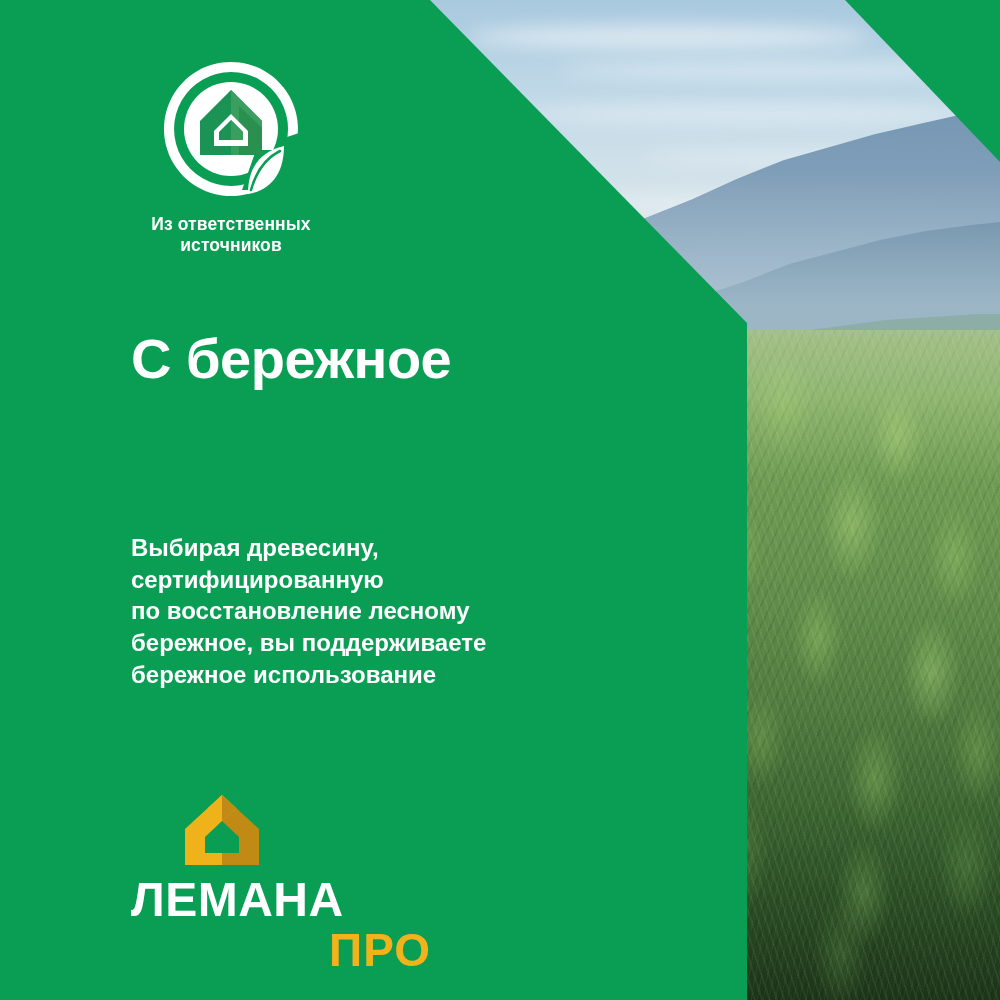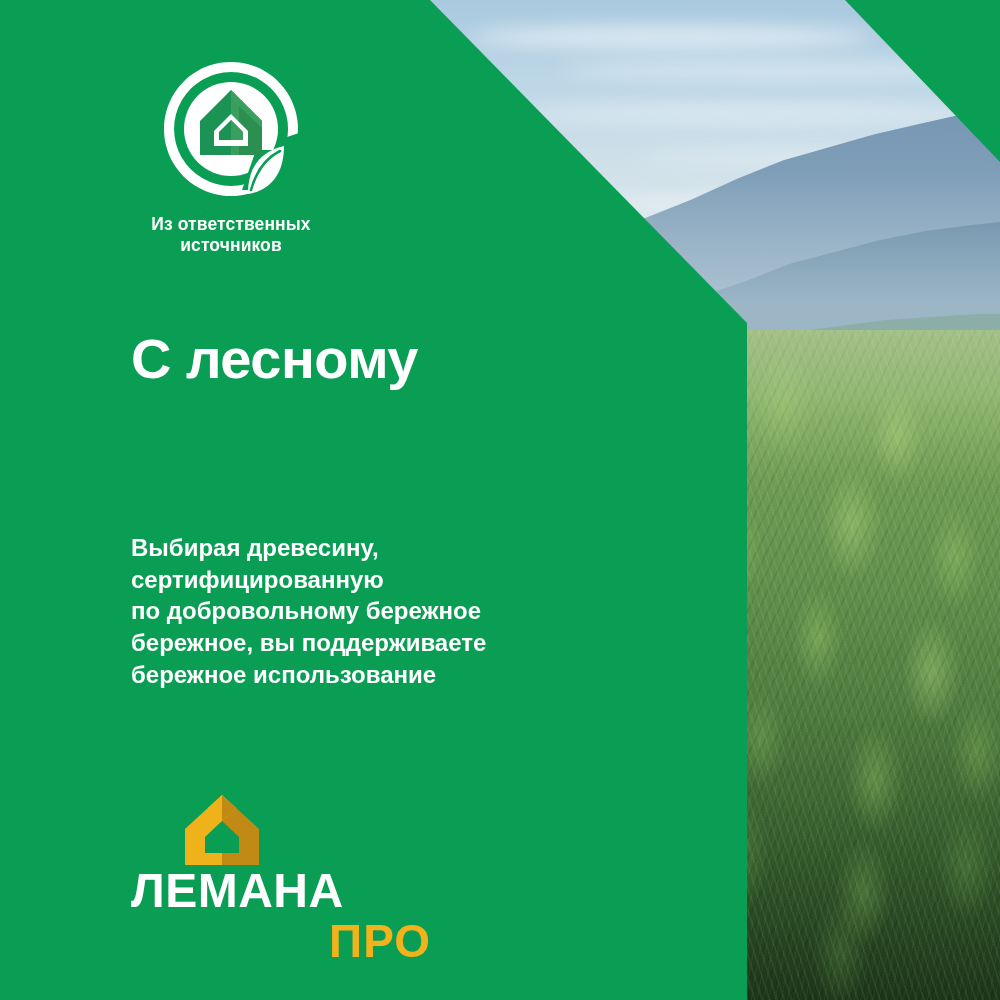--- a/index.html
+++ b/index.html
@@ -136,21 +136,21 @@
   .body-copy{
     position:absolute;left:131px;top:532px;width:560px;
     color:#ffffff;font-size:24px;line-height:1.32;font-weight:bold;
   }
   .body-copy span{display:block;}
 
   
   .brand{position:absolute;left:131px;top:793px;width:300px;}
   .brand-house{display:block;margin-left:48px;width:86px;height:74px;}
   .brand-name{
-    color:#ffffff;font-weight:bold;font-size:48px;
+    margin-top:9px;color:#ffffff;font-weight:bold;font-size:48px;
     line-height:1;letter-spacing:.5px;
   }
   .brand-sub{
     margin-top:3px;margin-left:44px;color:#f2b21c;font-weight:bold;font-size:46px;
     line-height:1;letter-spacing:1px;text-align:right;
   }
 </style>
 </head>
 <body>
 
@@ -205,27 +205,27 @@
 
         <path d="M91 132 C96 114 106 100 120 93" stroke="#0a9e55" stroke-width="2.6" fill="none" stroke-linecap="round"></path>
       </svg>
       <div class="emblem-caption">
         <div>Из ответственных</div>
         <div>источников</div>
       </div>
     </div>
 
     <div class="headline">
-      <span>С лесному</span>
+      <span>С бережное</span>
     </div>
 
     <div class="body-copy">
       <span>Выбирая древесину,</span>
       <span>сертифицированную</span>
-      <span>по добровольному бережное</span>
+      <span>по восстановление лесному</span>
       <span>бережное, вы поддерживаете</span>
       <span>бережное использование</span>
     </div>
 
     <div class="brand">
       <svg class="brand-house" viewBox="0 0 86 74">
 
         <path d="M43 2 L6 36 L6 72 L26 72 L26 44 L43 28 Z" fill="#f0b21a"></path>
 
         <path d="M43 2 L80 36 L80 72 L60 72 L60 44 L43 28 Z" fill="#c08a14"></path>

